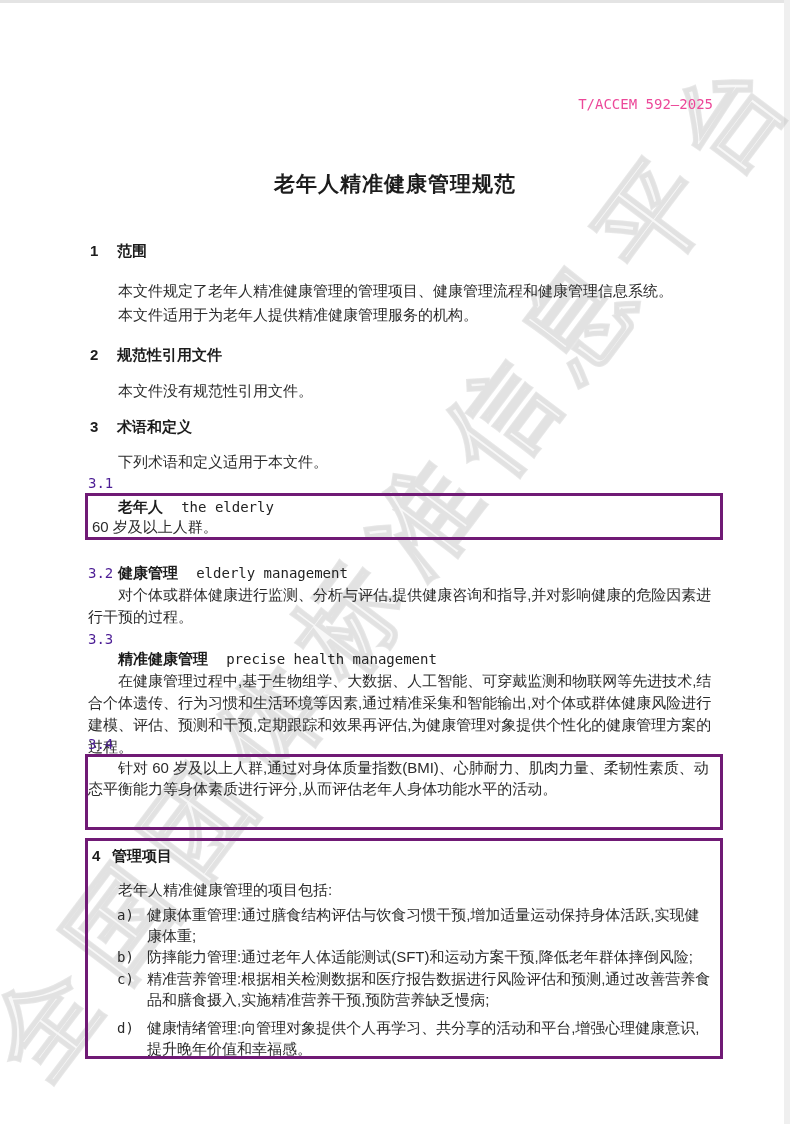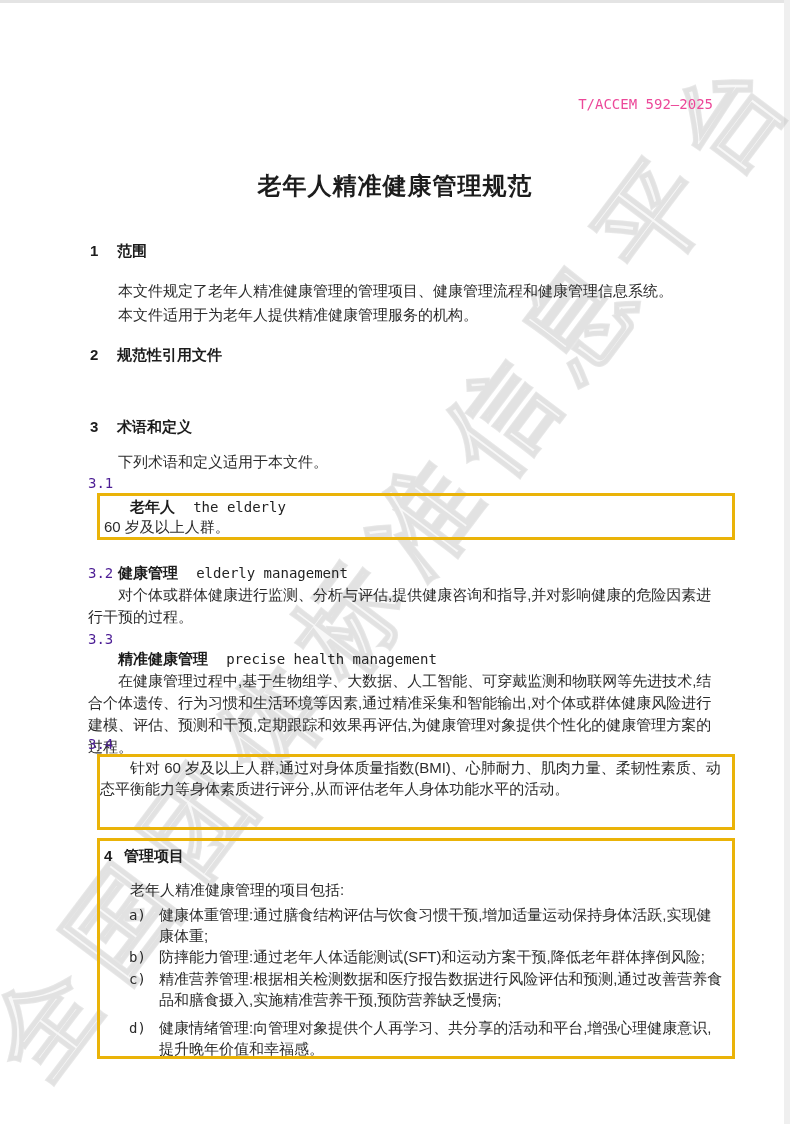--- a/index.html
+++ b/index.html
@@ -29,35 +29,35 @@
     user-select:none;
   }
 
   .docnum{
     position:absolute;top:96px;right:77px;
     font-family:"DejaVu Sans Mono",monospace;
     font-size:14px;letter-spacing:0px;color:#ec4899;
   }
   .title{
     position:absolute;top:170px;left:0;width:100%;
-    text-align:center;font-size:24px;font-weight:bold;color:#1c1c1c;
+    text-align:center;font-size:21px;font-weight:bold;color:#1c1c1c;
     letter-spacing:1px;
   }
 
   .abs{position:absolute;left:88px;width:634px;font-size:15px;line-height:22px;}
   .heading{font-weight:bold;color:#1c1c1c;display:flex;}
   .heading .no{width:27px;flex:0 0 27px;padding-left:2px;}
   .indent{text-indent:2em;}
   .lbl{font-size:14px;font-family:"DejaVu Sans Mono",monospace;color:#4c1d95;}
   .term-zh{font-weight:bold;color:#1c1c1c;}
   .term-en{font-family:"DejaVu Sans Mono",monospace;font-size:14px;margin-left:14px;color:#222;}
 
   .redbox{
-    position:absolute;left:97px;width:632px;
-    border:3px solid #eab308;
+    position:absolute;left:85px;width:632px;
+    border:3px solid #701a75;
     background:transparent;
     font-size:15px;
   }
   .box31{top:493px;height:41px;line-height:20px;}
   .box31 .l1{padding:1px 0 0 30px;}
   .box31 .l2{padding-left:4px;}
   .box34{top:754px;height:70px;}
   .box34 .term{padding:2px 0 0 30px;line-height:22px;}
   .box34 .def{line-height:21px;text-indent:2em;padding-left:0;}
   .box4{top:838px;height:215px;}
@@ -88,20 +88,21 @@
     <span class="no">1</span>
     <span>范围</span>
   </div>
   <div class="abs indent" style="top:280px">本文件规定了老年人精准健康管理的管理项目、健康管理流程和健康管理信息系统。</div>
   <div class="abs indent" style="top:304px">本文件适用于为老年人提供精准健康管理服务的机构。</div>
 
   <div class="abs heading" style="top:344px">
     <span class="no">2</span>
     <span>规范性引用文件</span>
   </div>
+  <div class="abs indent" style="top:380px">本文件没有规范性引用文件。</div>
 
   <div class="abs heading" style="top:416px">
     <span class="no">3</span>
     <span>术语和定义</span>
   </div>
   <div class="abs indent" style="top:451px">下列术语和定义适用于本文件。</div>
 
   <div class="abs lbl" style="top:472px">3.1</div>
   <div class="redbox box31">
     <div class="l1">

